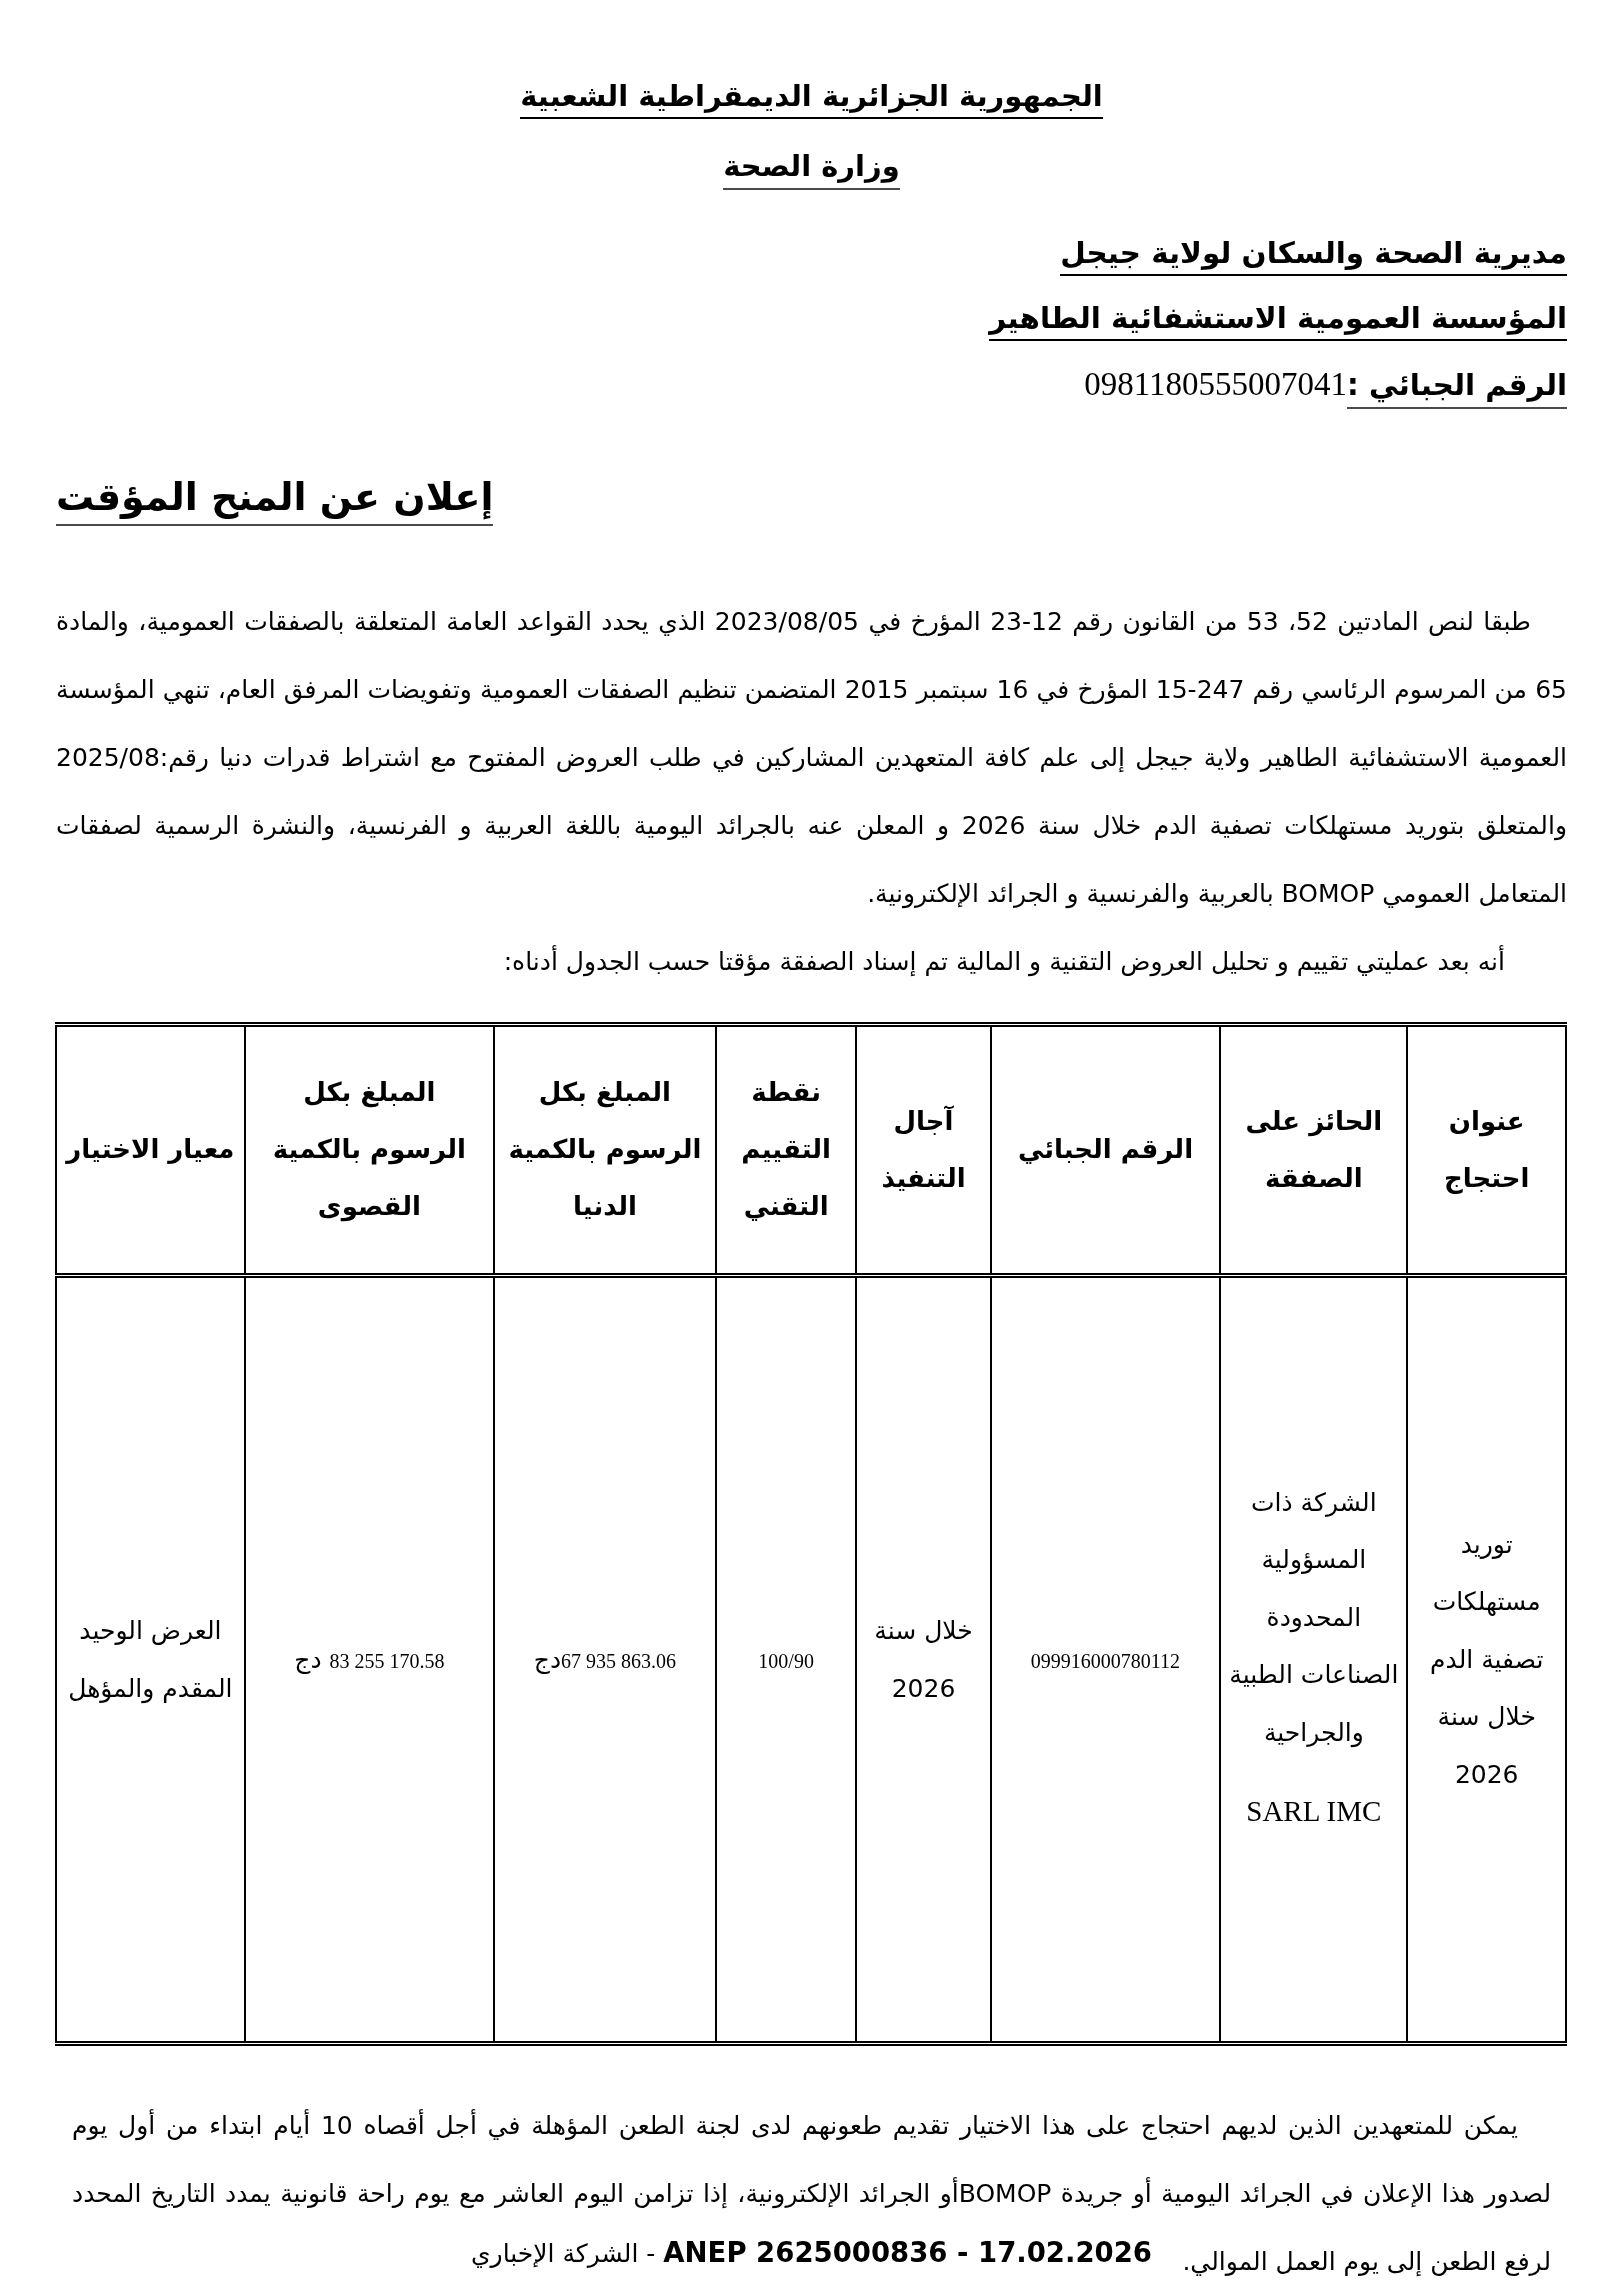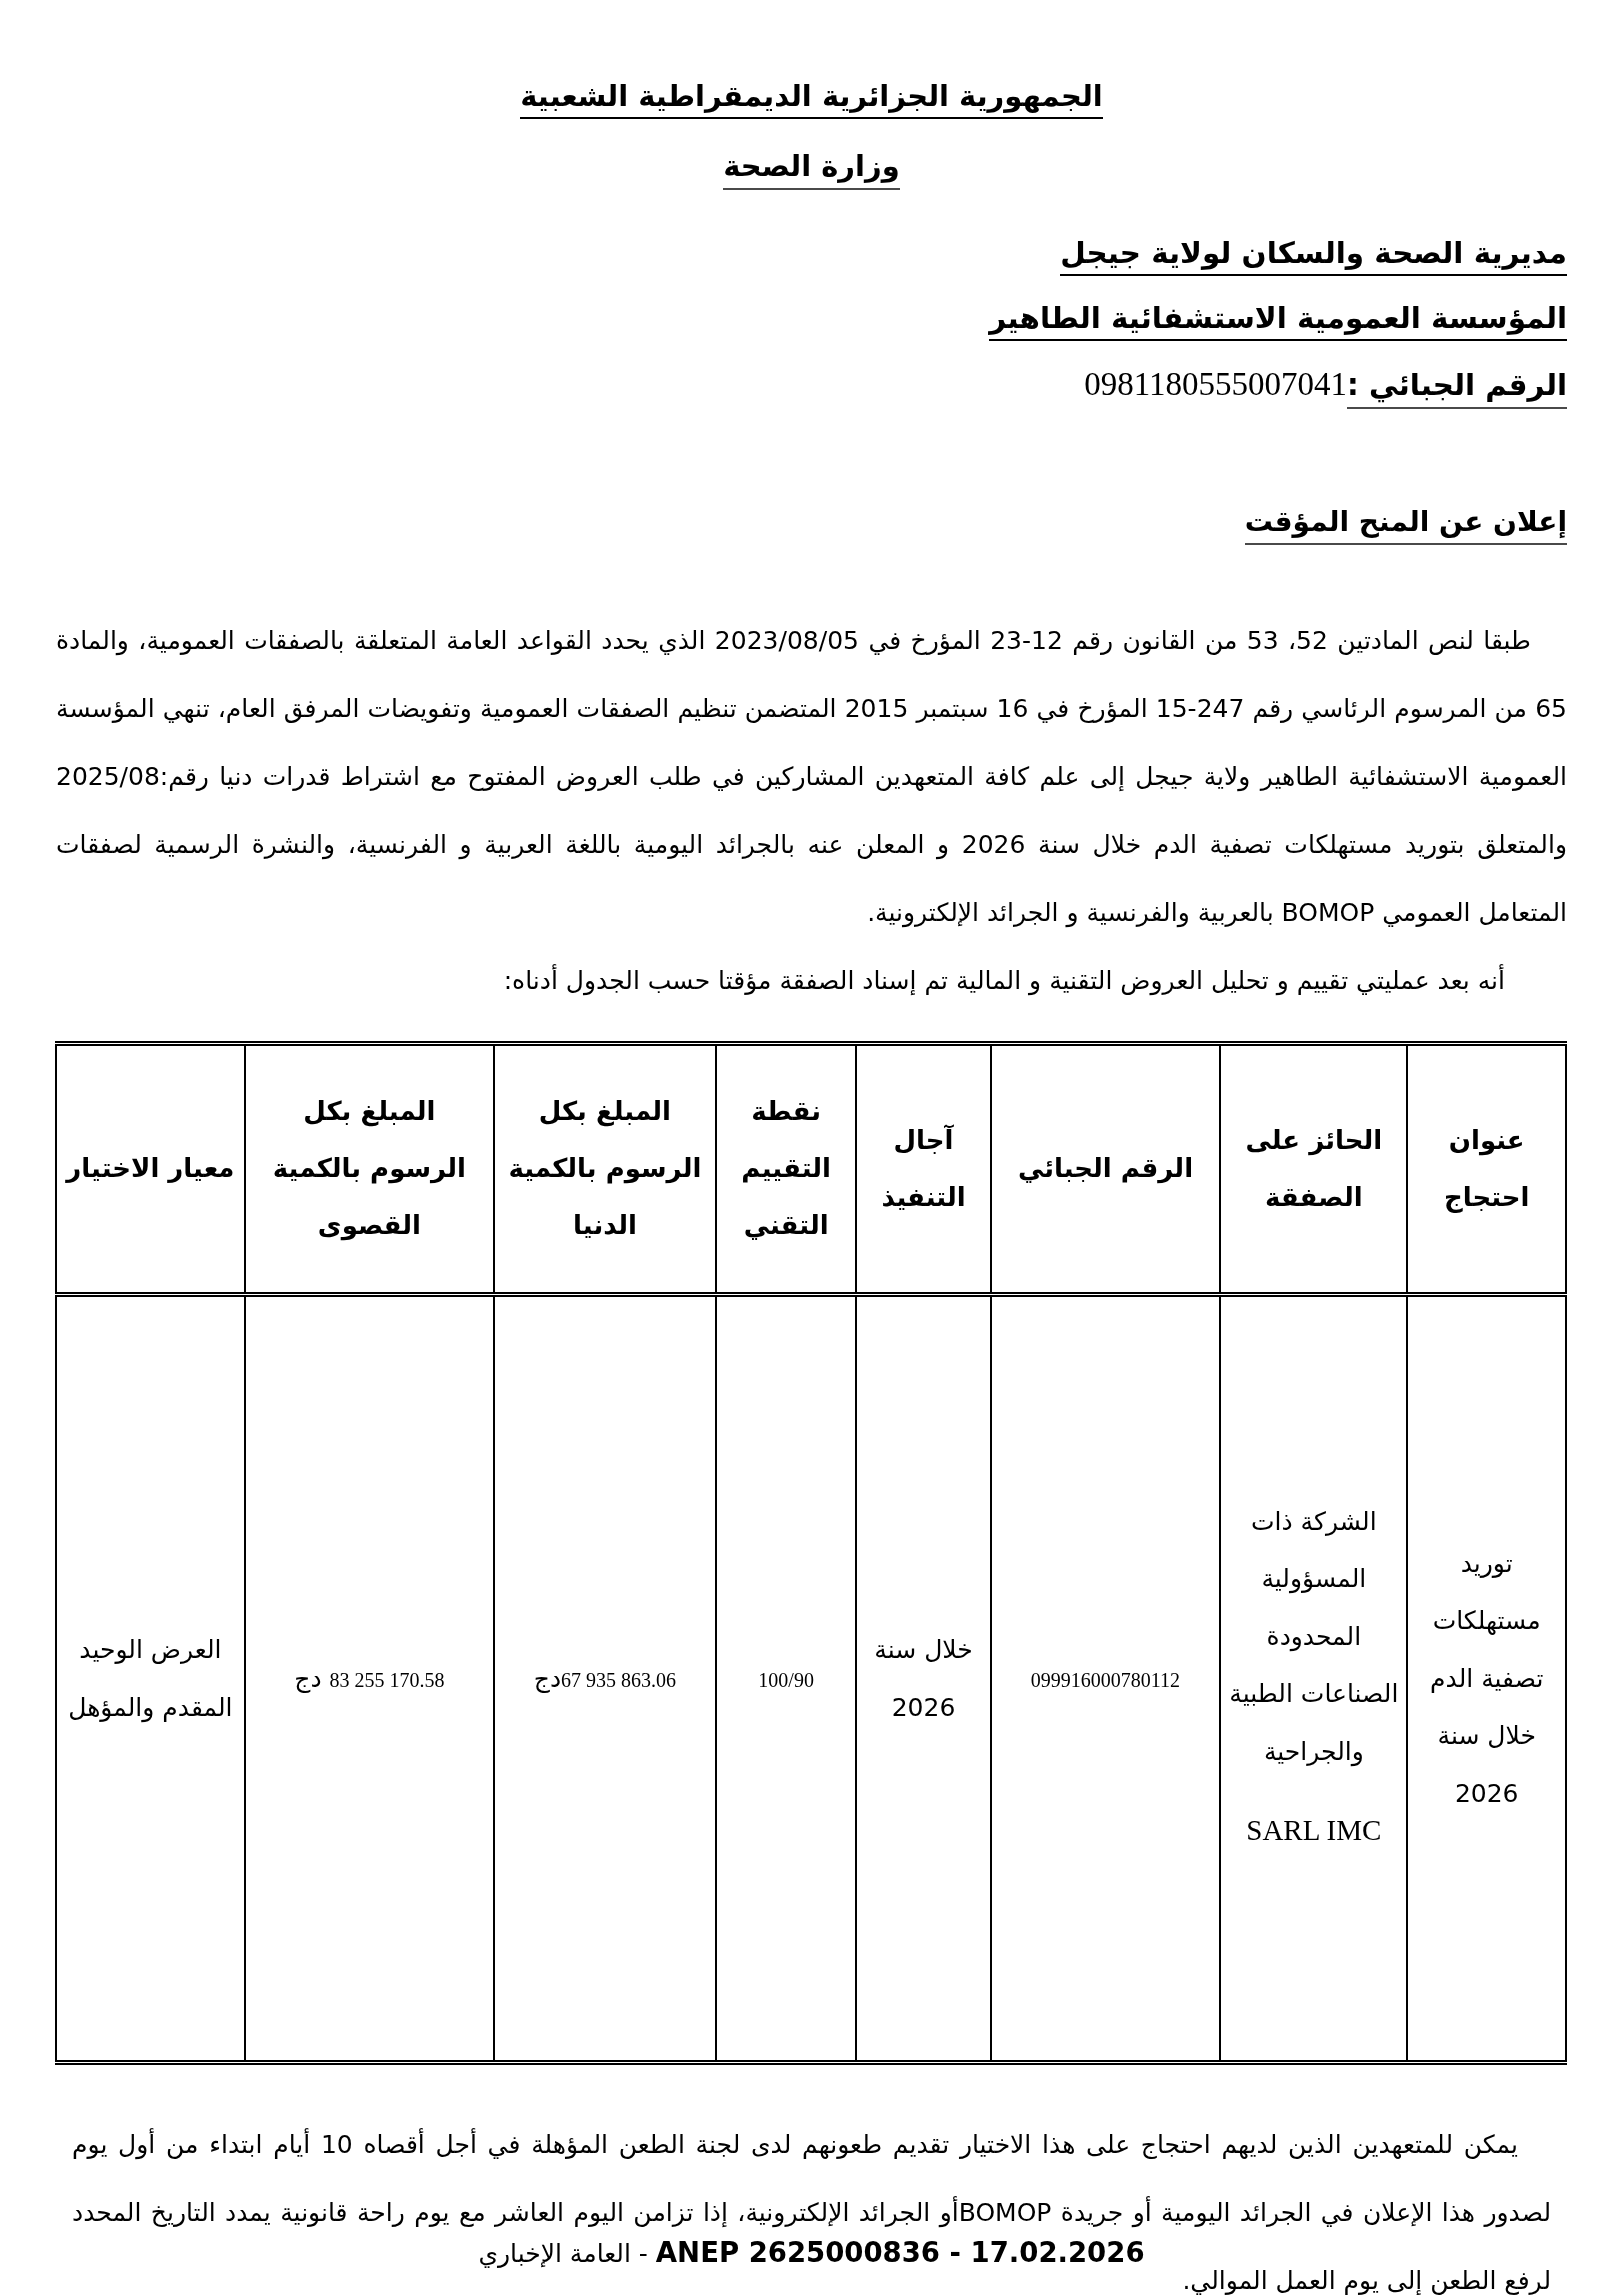--- a/index.html
+++ b/index.html
@@ -10,21 +10,21 @@
     font-family:"DejaVu Sans",sans-serif;
     padding:79px 56px 8px 56px;
   }
   .u{border-bottom:2px solid #4a4a4a;padding-bottom:5.2px;display:inline-block;}
   .ub{border-bottom:2px solid #000;padding-bottom:3.9px;display:inline-block;}
   .center-head{text-align:center;font-size:29px;font-weight:bold;}
   .center-head .line{margin-bottom:30px;}
   .right-head{margin-top:46px;text-align:right;font-size:29.4px;font-weight:bold;}
   .right-head .line{margin-bottom:25px;}
   .serif{font-family:"Liberation Serif","DejaVu Serif",serif;font-weight:normal;font-size:33px;}
-  .doc-title{margin-top:96px;text-align:right;font-size:28px;font-weight:bold;}
+  .doc-title{margin-top:66px;text-align:left;font-size:38px;font-weight:bold;}
   .body-par{font-size:25px;line-height:2.72;text-align:justify;margin:0;}
   .first{margin-top:62px;text-indent:36px;}
   .lead-in{margin-top:3.9px;text-indent:62px;text-align:right;font-size:25px;line-height:2.4;}
   table.award{
     border-collapse:collapse;width:1512px;margin-top:29.4px;
     border:2px solid #000;border-top:5.9px double #000;border-bottom:5.9px double #000;
     table-layout:fixed;
   }
   table.award th{
     border:2px solid #000;border-bottom:5.9px double #000;
@@ -105,17 +105,17 @@
       </tr>
     </tbody>
   </table>
 
   <div class="notes">
     <p class="note-par">يمكن للمتعهدين الذين لديهم احتجاج على هذا الاختيار تقديم طعونهم لدى لجنة الطعن المؤهلة في أجل أقصاه 10 أيام ابتداء من أول يوم لصدور هذا الإعلان في الجرائد اليومية أو جريدة BOMOPأو الجرائد الإلكترونية، إذا تزامن اليوم العاشر مع يوم راحة قانونية يمدد التاريخ المحدد لرفع الطعن إلى يوم العمل الموالي.</p>
 
   </div>
 
   <div class="footer">
-    <span class="anep" dir="ltr">ANEP 2625000836 - 17.02.2026</span><span> - </span><span>العامة الإخباري</span>
+    <span class="anep" dir="ltr">ANEP 2625000836 - 17.02.2026</span><span> - </span><span>الشركة الإخباري</span>
   </div>
 
 </div>
 
 
 </body></html>

